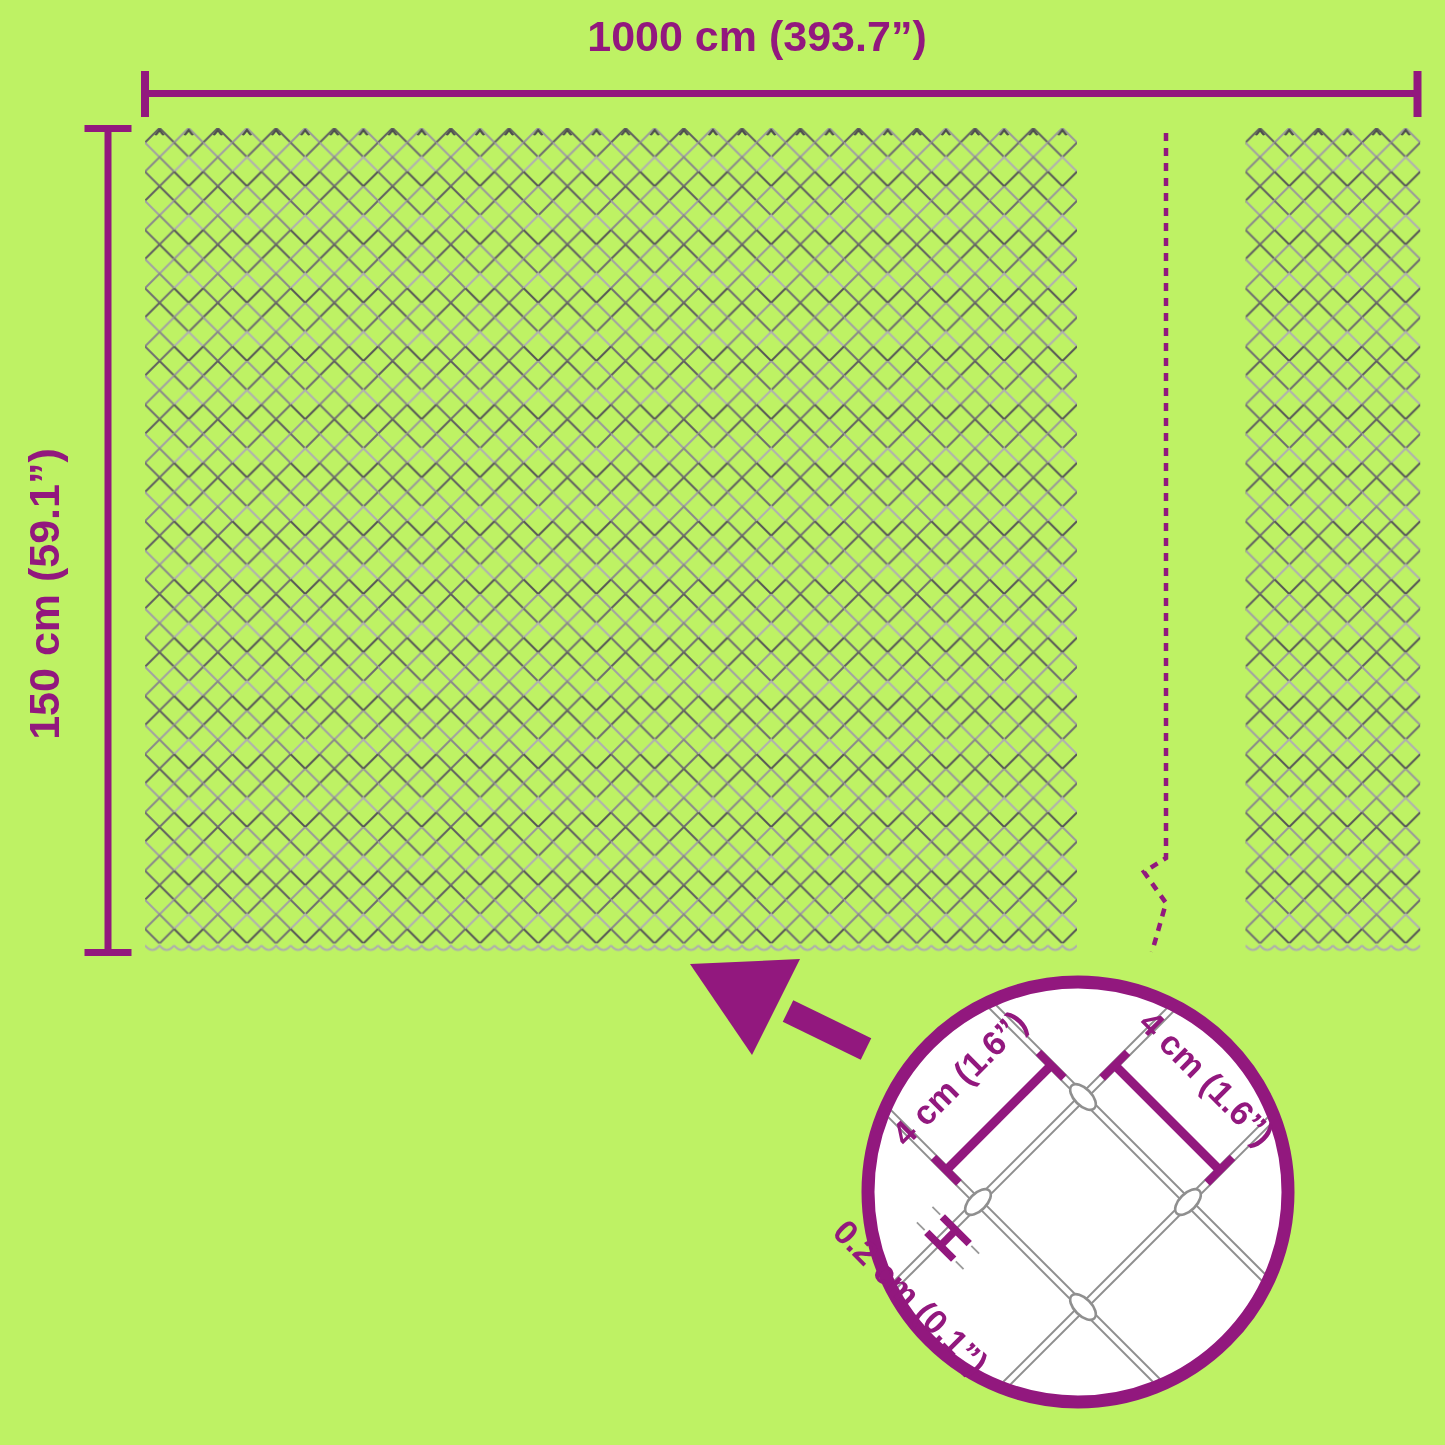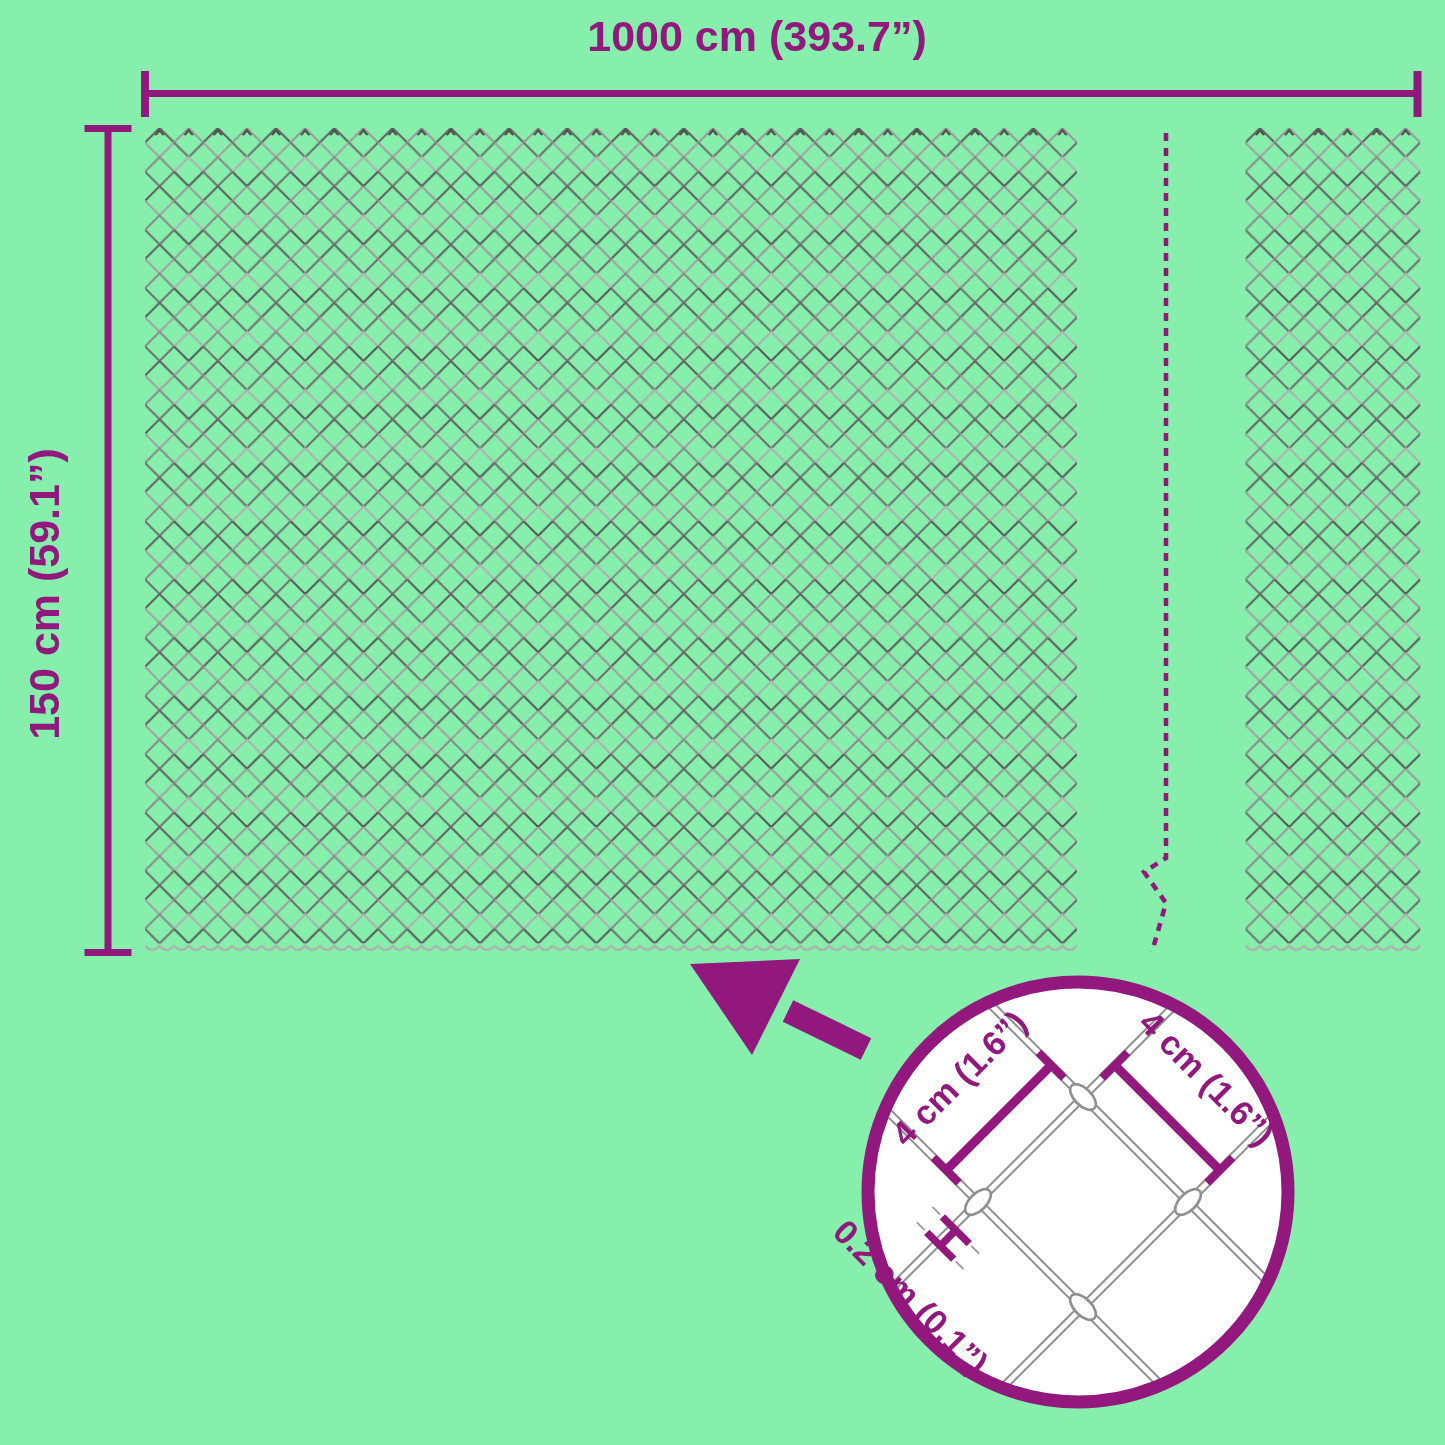--- a/index.html
+++ b/index.html
@@ -1,17 +1,17 @@
 <!DOCTYPE html>
 <html><head>
 <meta charset="utf-8">
 <style>
   :root{ --accent:#92187E; --wire:#8F8F8F; }
   html,body{margin:0;padding:0;background:#ffffff;}
-  .stage{position:relative;width:1445px;height:1445px;background:#86efac;overflow:hidden;}
+  .stage{position:relative;width:1445px;height:1445px;background:#bef264;overflow:hidden;}
   svg{display:block;}
   text{
     font-family:"Liberation Sans","DejaVu Sans",sans-serif;
     font-weight:bold;
     fill:var(--accent);
   }
   .dim-label-main{font-size:43px;letter-spacing:0px;}
   .dim-label-detail{font-size:34px;}
   .accent-line{stroke:var(--accent);}
   .wire-outer{stroke:var(--wire);stroke-width:9;fill:none;}

